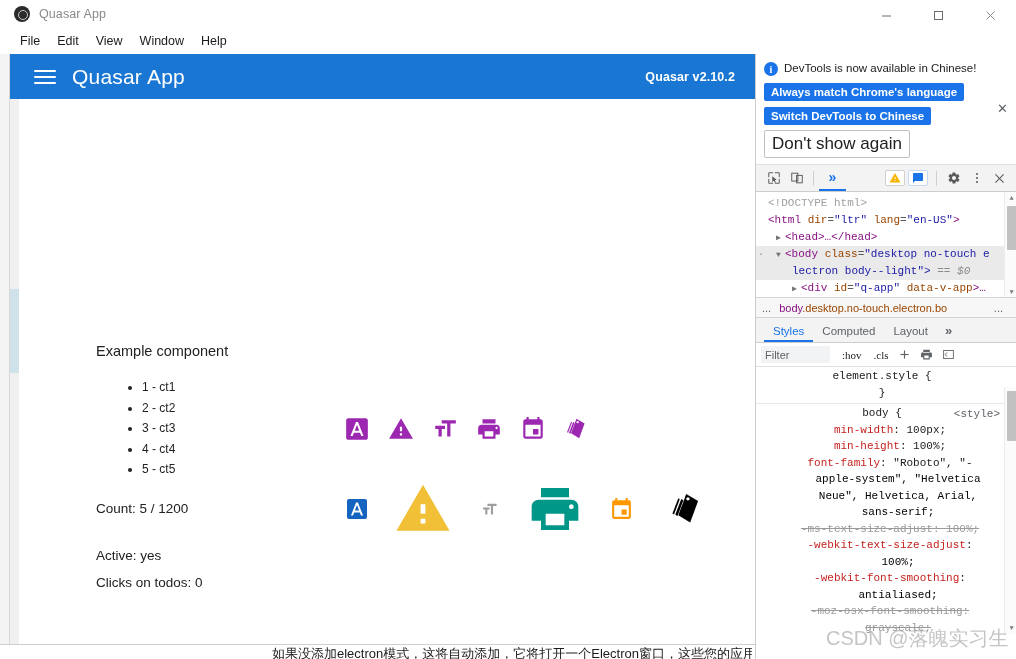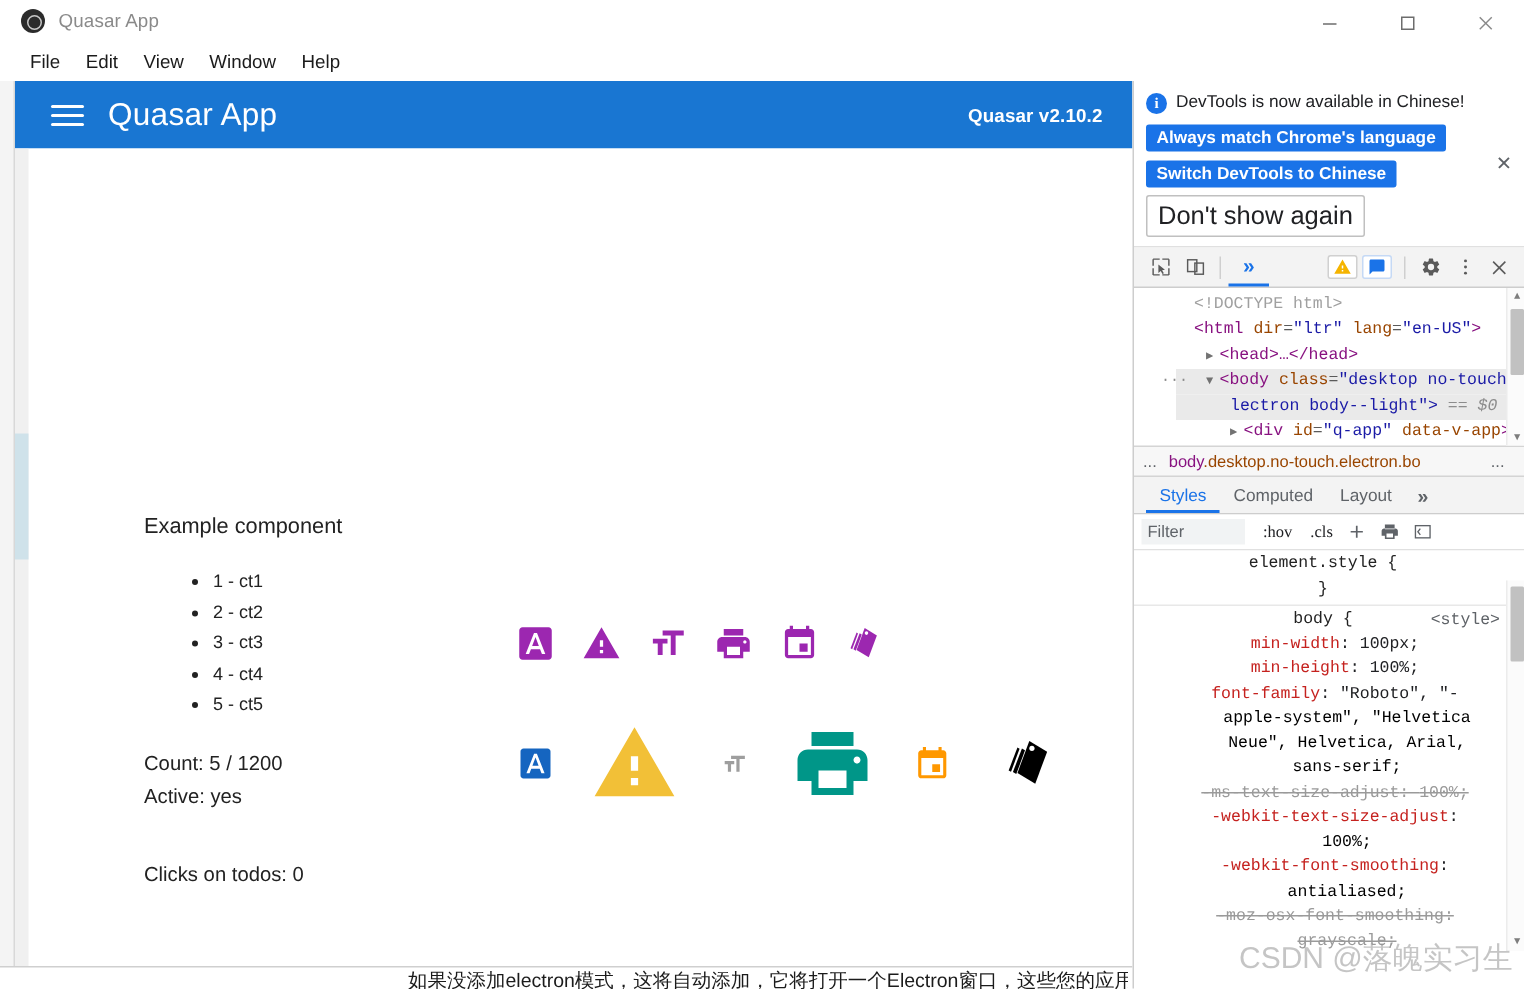--- a/index.html
+++ b/index.html
@@ -135,21 +135,21 @@
   }
   .todo-list li {
     font-size: 12px; color: #222;
     line-height: 20.5px;
   }
   .meta-line {
     position: absolute; left: 86px;
     font-size: 13.5px; color: #222;
   }
   .meta-count  { top: 402px; }
-  .meta-active { top: 424px; text-align: right; }
+  .meta-active { top: 449px; text-align: right; }
   .meta-clicks { top: 476px; }
 
   
   .icon-row {
     position: absolute;
     display: flex; align-items: center;
   }
   .icon-row-1 { left: 325px; top: 310px; }
   .icon-row-2 { left: 325px; top: 378px; }
   .icon-cell {
@@ -273,21 +273,21 @@
     position: relative;
     width: 261px; height: 106px;
     background: #ffffff;
     border-bottom: 1px solid #d4d4d4;
     font-family: "Liberation Mono", monospace;
     font-size: 11px;
     line-height: 17px;
     padding: 3px 0 0 0;
     overflow: hidden;
   }
-  .dom-line { padding-left: 12px; white-space: nowrap; position: relative; margin-left: 28px; }
+  .dom-line { padding-left: 12px; white-space: nowrap; position: relative; }
   .dom-line.sel { background: #eaeaea; }
   .tok-doctype { color: #a0a0a0; }
   .tok-tag { color: #881280; }
   .tok-attr { color: #994500; }
   .tok-val  { color: #1a1aa6; }
   .tok-gray { color: #5a5a5a; }
   .tok-eq   { color: #8c8c8c; font-style: italic; }
   .dom-arrow {
     display: inline-block; width: 9px;
     color: #727272; font-size: 8px;

